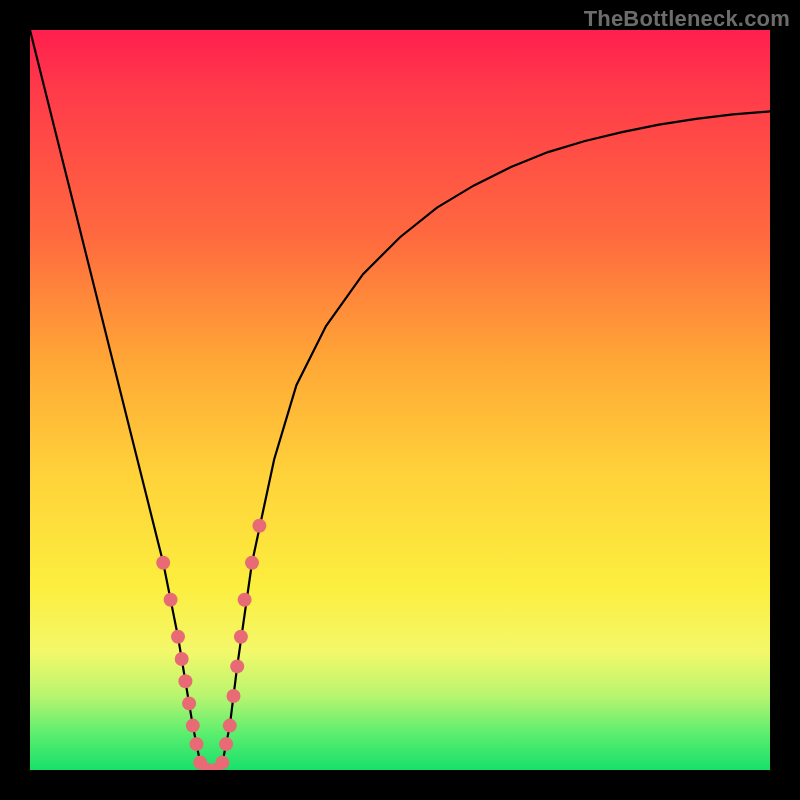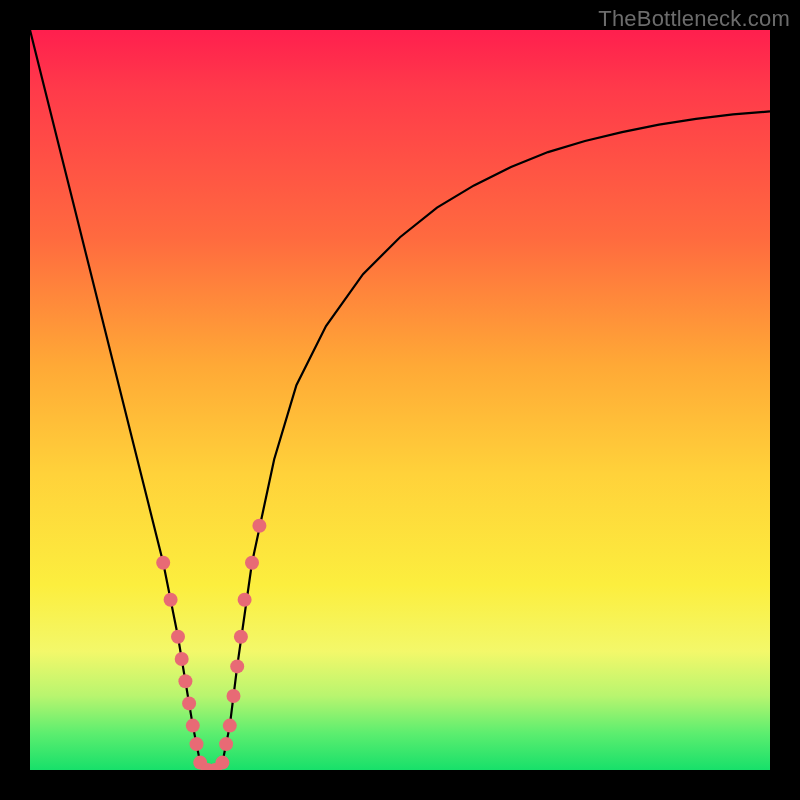--- a/index.html
+++ b/index.html
@@ -37,21 +37,21 @@
       #b8f56f 90%,
       #5dee6f 95%,
       #17e06a 100%);
   }
   .watermark {
     position: absolute;
     top: 6px;
     right: 10px;
     color: #6c6c6c;
     font-size: 22px;
-    font-weight: 400;
+    font-weight: 700;
     letter-spacing: 0.2px;
     user-select: none;
   }
   svg.curve {
     position: absolute;
     left: 0;
     top: 0;
     width: 740px;
     height: 740px;
   }

